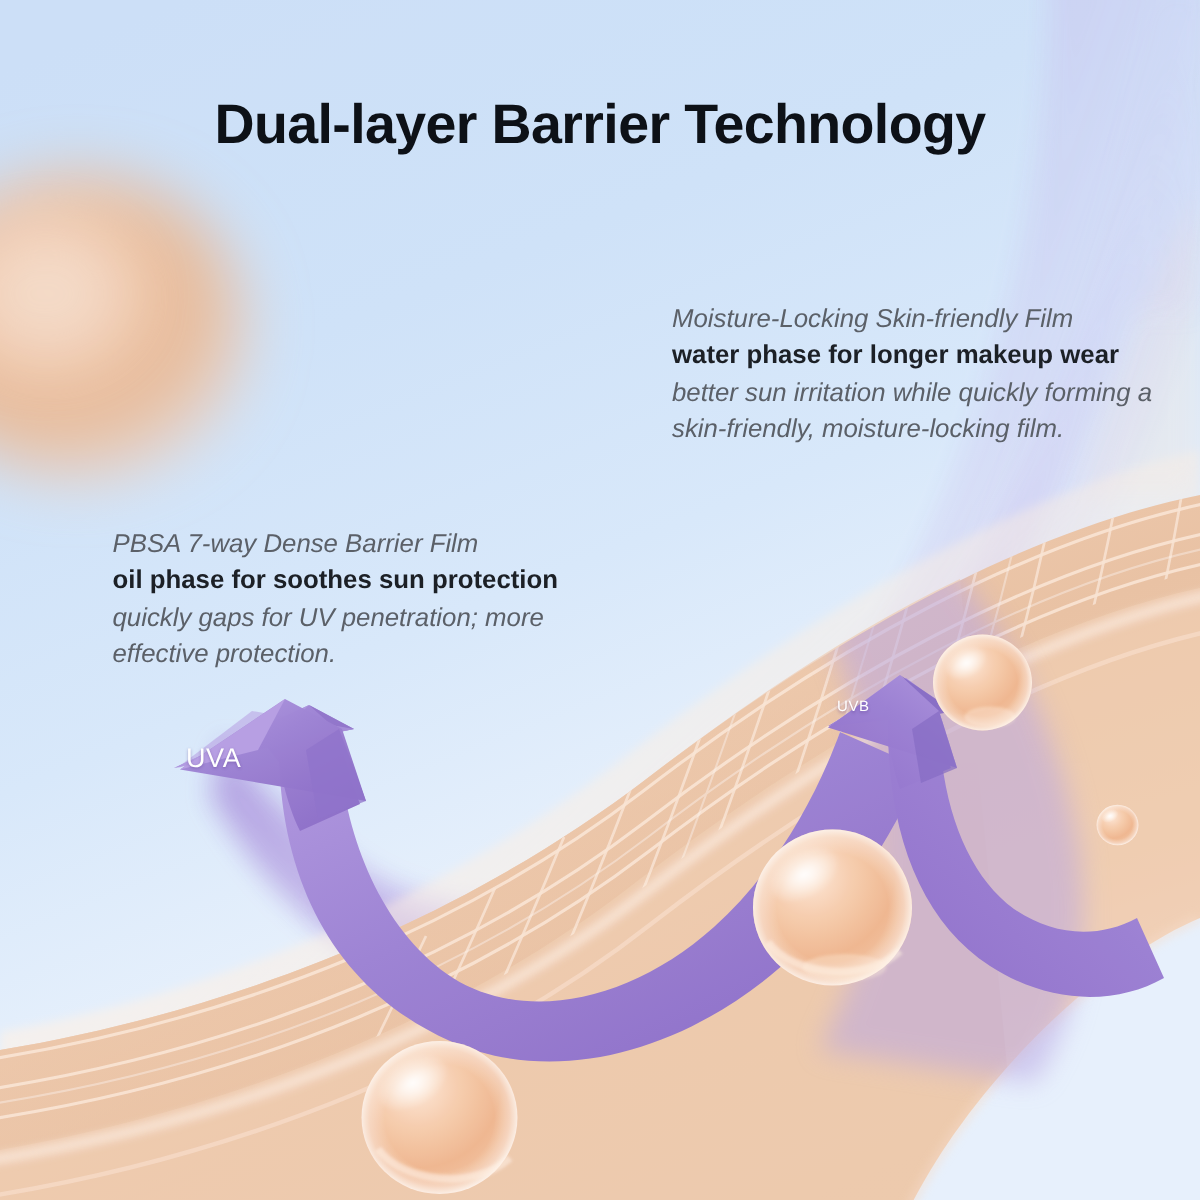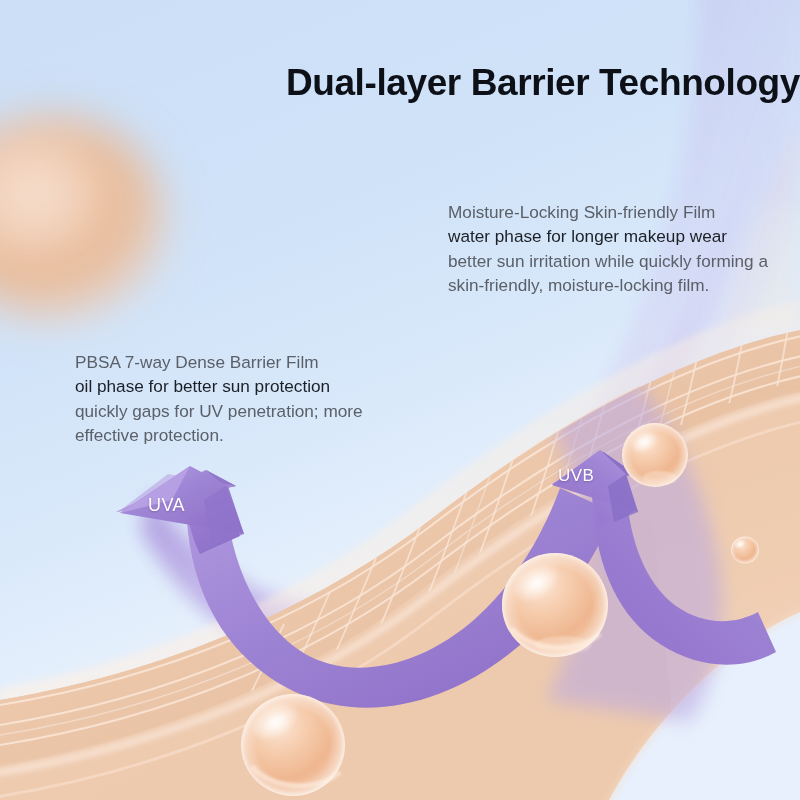--- a/index.html
+++ b/index.html
@@ -22,38 +22,38 @@
     left: 0; top: 0;
     width: 800px;
     height: 800px;
   }
   
   #title {
     position: absolute;
     left: 0;
     top: 62px;
     width: 800px;
-    text-align: right;
+    text-align: center;
     font-size: 37px;
     font-weight: bold;
     letter-spacing: -0.4px;
     color: #0d1117;
     z-index: 40;
   }
   .callout {
     position: absolute;
     z-index: 40;
     color: #5b6068;
     font-size: 17.2px;
     line-height: 24.4px;
   }
-  .callout .lead { color: #5b6068; }
+  .callout .lead { color: #5b6068; font-style: italic; }
   .callout .emph {
     display: block;
-    font-weight: normal;
+    font-weight: bold;
     color: #1c2026;
   }
   #callout-right {
     left: 448px;
     top: 200px;
     width: 336px;
   }
   #callout-left {
     left: 75px;
     top: 350px;
@@ -62,22 +62,22 @@
   
   .uv-label {
     position: absolute;
     z-index: 45;
     color: #ffffff;
     font-size: 18px;
     letter-spacing: 0.4px;
     text-shadow: 0 1px 2px rgba(90,60,140,.45);
     pointer-events: none;
   }
-  #label-uva { left: 124px; top: 495px; margin-left: 24px; }
-  #label-uvb { left: 558px; top: 466px; font-size: 17px; }
+  #label-uva { left: 124px; top: 495px; }
+  #label-uvb { left: 558px; top: 466px; font-size: 10px; }
 </style>
 </head>
 <body>
 
 <div id="poster">
 
   <svg class="layer" viewBox="0 0 800 800" width="800" height="800" xmlns="http://www.w3.org/2000/svg">
     <defs>
 
       <linearGradient id="skyGrad" x1="0.15" y1="0" x2="0.55" y2="1">
@@ -376,21 +376,21 @@
   <div id="title">Dual-layer Barrier Technology</div>
 
   <div id="callout-right" class="callout">
     <span class="lead">Moisture-Locking Skin-friendly Film</span>
     <span class="emph">water phase for longer makeup wear</span>
     <span class="lead">better sun irritation while quickly forming a skin-friendly, moisture-locking film.</span>
   </div>
 
   <div id="callout-left" class="callout">
     <span class="lead">PBSA 7-way Dense Barrier Film</span>
-    <span class="emph">oil phase for better sun protection</span>
+    <span class="emph">oil phase for soothes sun protection</span>
     <span class="lead">quickly gaps for UV penetration; more effective protection.</span>
   </div>
 
   <div id="label-uva" class="uv-label">UVA</div>
 
   <div id="label-uvb" class="uv-label">UVB</div>
 
 </div>
 
 </body></html>

